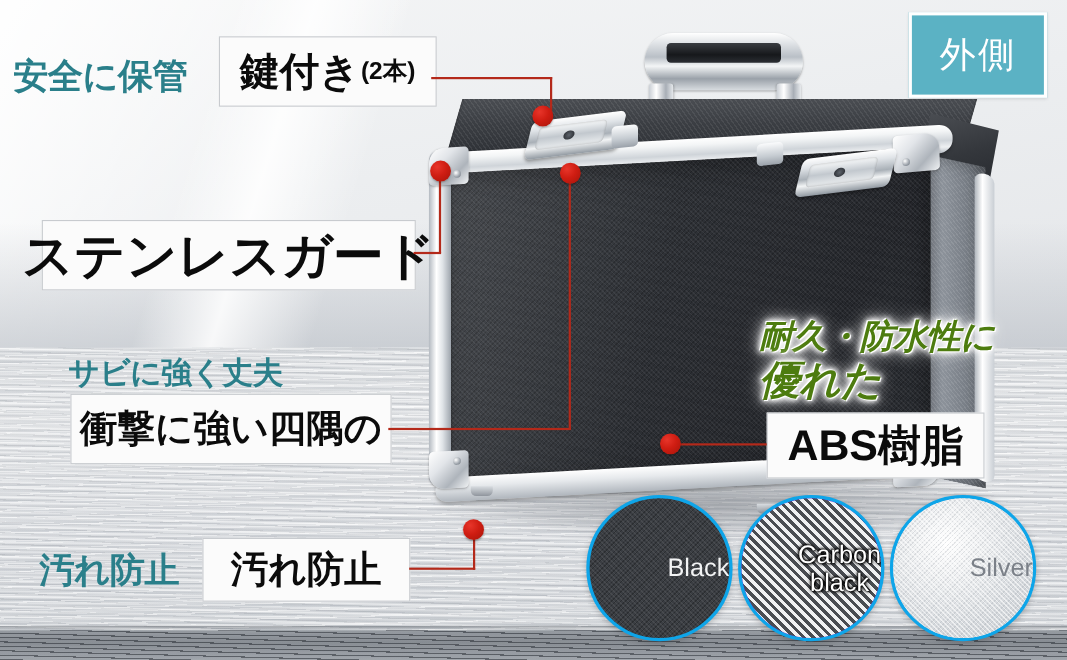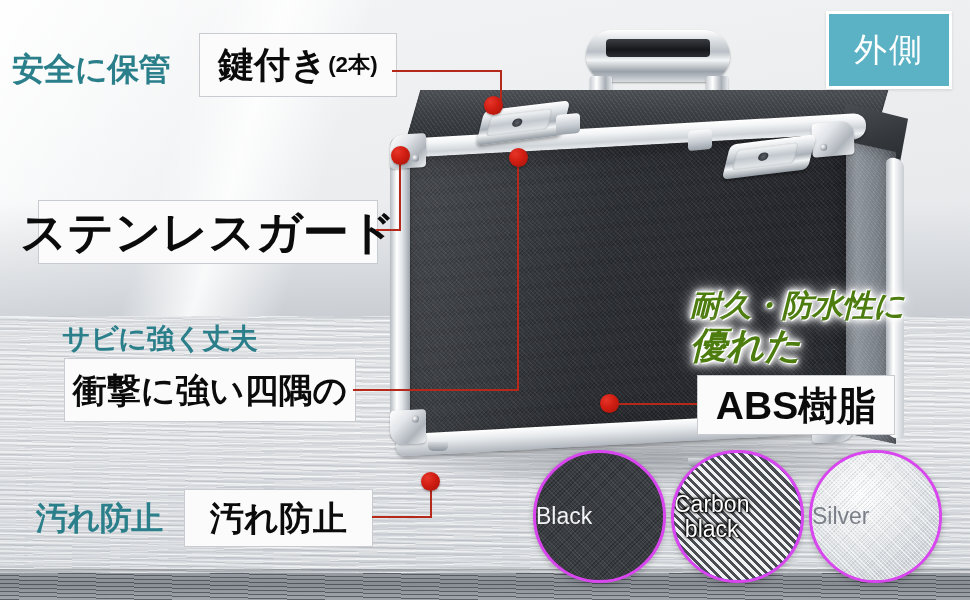--- a/index.html
+++ b/index.html
@@ -275,23 +275,23 @@
     display:flex;align-items:center;justify-content:center;
     color:#ffffff;
     font-size:33px;
     letter-spacing:2px;
     box-shadow:0 1px 3px rgba(0,0,0,.12);
   }
 
   
   .swatch{
     position:absolute;width:133px;height:133px;border-radius:50%;
-    border:3px solid #d946ef;
+    border:3px solid #0ea5e9;
     box-sizing:border-box;
-    display:flex;align-items:center;justify-content:flex-start;
+    display:flex;align-items:center;justify-content:flex-end;
     font-size:23px;
     overflow:hidden;
     box-shadow:0 2px 6px rgba(0,0,0,.22);
   }
   .swatch .cap{ position:relative; z-index:2; text-align:center; line-height:1.08; }
   .swatch .tex{ position:absolute;inset:0;z-index:1; }
 
   .sw-black{ left:533px; top:450px; background:#3a3d42; color:#f2f3f4; }
   .sw-black .tex{
     background:

